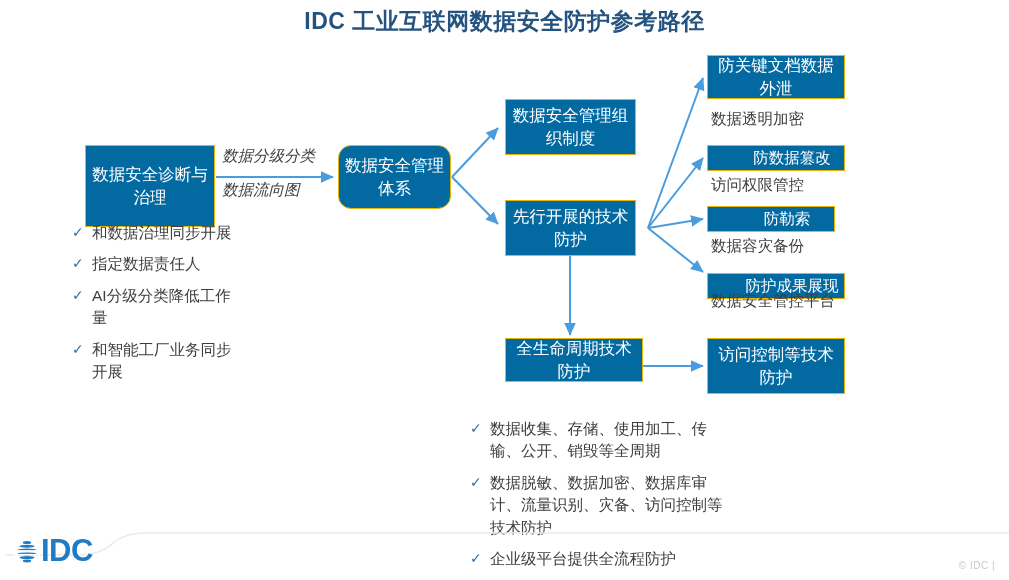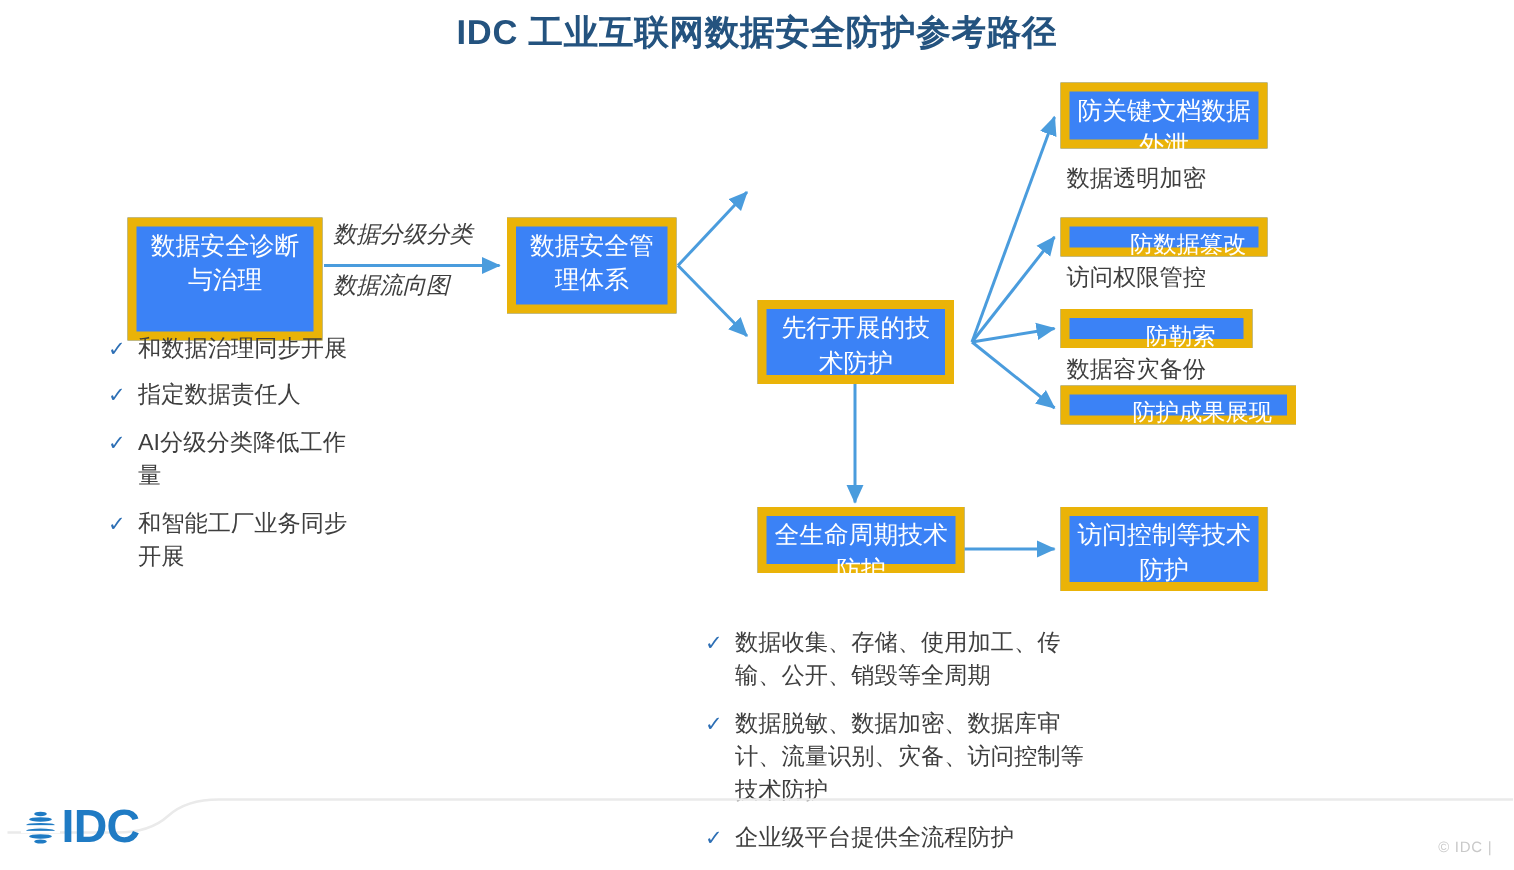--- a/index.html
+++ b/index.html
@@ -27,24 +27,25 @@
     text-align: center;
     font-size: 23px;
     font-weight: bold;
     color: #24537F;
     letter-spacing: 0.5px;
   }
 
   
   .box {
     position: absolute;
-    background: #3b82f6;
-    border: 6px solid #eab308;
+    background: #0369a1;
+    border: 1px solid #eab308;
     color: #ffffff;
     display: flex;
+    align-items: center;
     justify-content: center;
     text-align: center;
     font-size: 16.5px;
     line-height: 1.38;
     box-sizing: border-box;
     padding: 2px 4px;
   }
   .box.small {
     font-size: 15.5px;
     padding-left: 36px;
@@ -167,24 +168,27 @@
     </g>
   </svg>
 
   <div class="box" style="left:85px; top:145px; width:130px; height:82px;">
     <span>数据安全诊断与治理</span>
   </div>
 
   <div class="edge-label" style="left:222px; top:146px;">数据分级分类</div>
   <div class="edge-label" style="left:222px; top:180px;">数据流向图</div>
 
-  <div class="box" style="left:338px; top:145px; width:113px; height:64px;">
+  <div class="box" style="left:338px; top:145px; width:113px; height:64px;border-radius:13px;">
     <span>数据安全管理体系</span>
   </div>
 
+  <div class="box" style="left:505px; top:99px; width:131px; height:56px;">
+    <span>数据安全管理组织制度</span>
+  </div>
 
   <div class="box" style="left:505px; top:200px; width:131px; height:56px;">
     <span>先行开展的技术防护</span>
   </div>
 
   <div class="box" style="left:505px; top:338px; width:138px; height:44px;">
     <span>全生命周期技术防护</span>
   </div>
 
   <div class="box" style="left:707px; top:55px; width:138px; height:44px;">
@@ -195,23 +199,24 @@
   <div class="box small" style="left:707px; top:145px; width:138px; height:26px;">
     <span>防数据篡改</span>
   </div>
   <div class="caption" style="left:711px; top:175px;">访问权限管控</div>
 
   <div class="box small" style="left:707px; top:206px; width:128px; height:26px;">
     <span>防勒索</span>
   </div>
   <div class="caption" style="left:711px; top:236px;">数据容灾备份</div>
 
-  <div class="box small" style="left:707px; top:257px; width:157px; height:26px;">
+  <div class="box small" style="left:707px; top:273px; width:138px; height:26px;">
     <span>防护成果展现</span>
   </div>
+  <div class="caption" style="left:711px; top:291px;">数据安全管控平台</div>
 
   <div class="box" style="left:707px; top:338px; width:138px; height:56px;">
     <span>访问控制等技术防护</span>
   </div>
 
   <div class="bullets" style="left:72px; top:222px; width:160px;">
     <div class="bullet-row">
       <span class="bullet-check">✓</span>
       <span class="bullet-text">和数据治理同步开展</span>
     </div>

